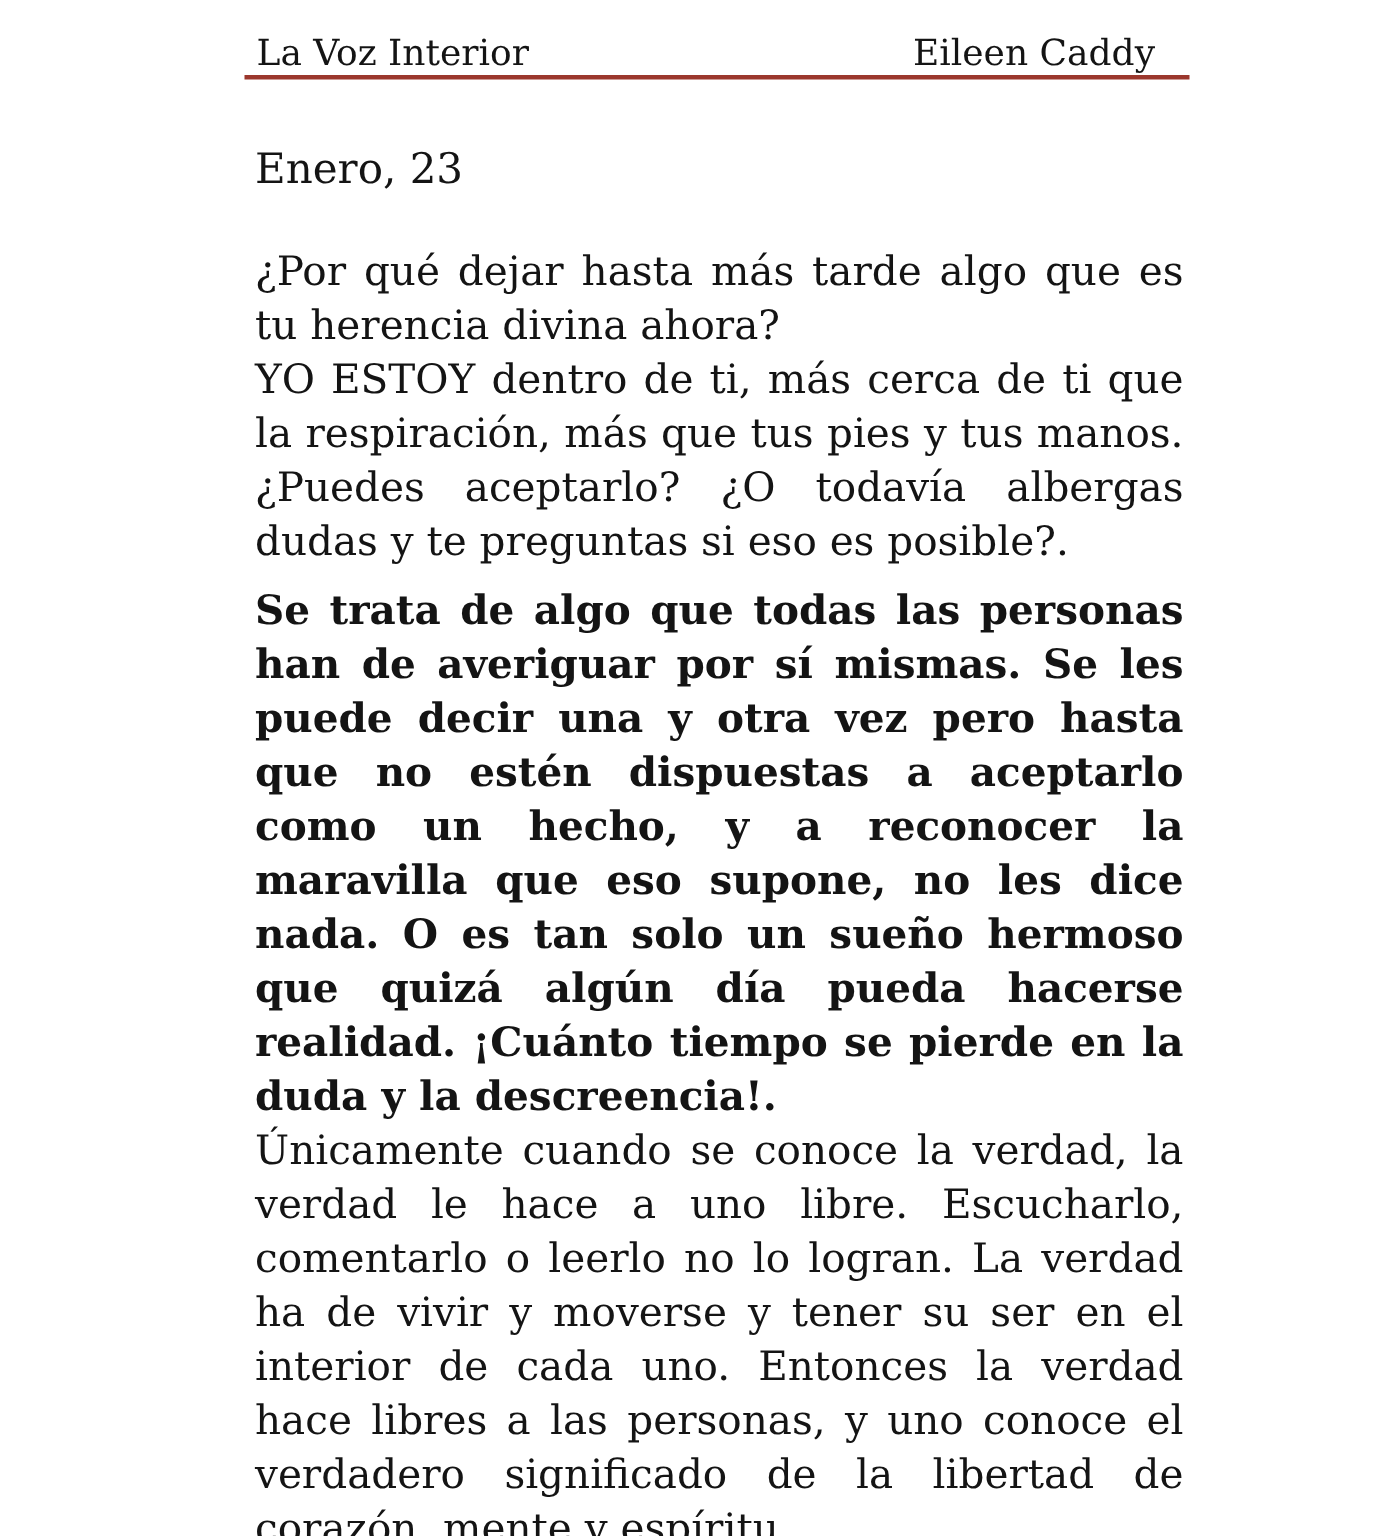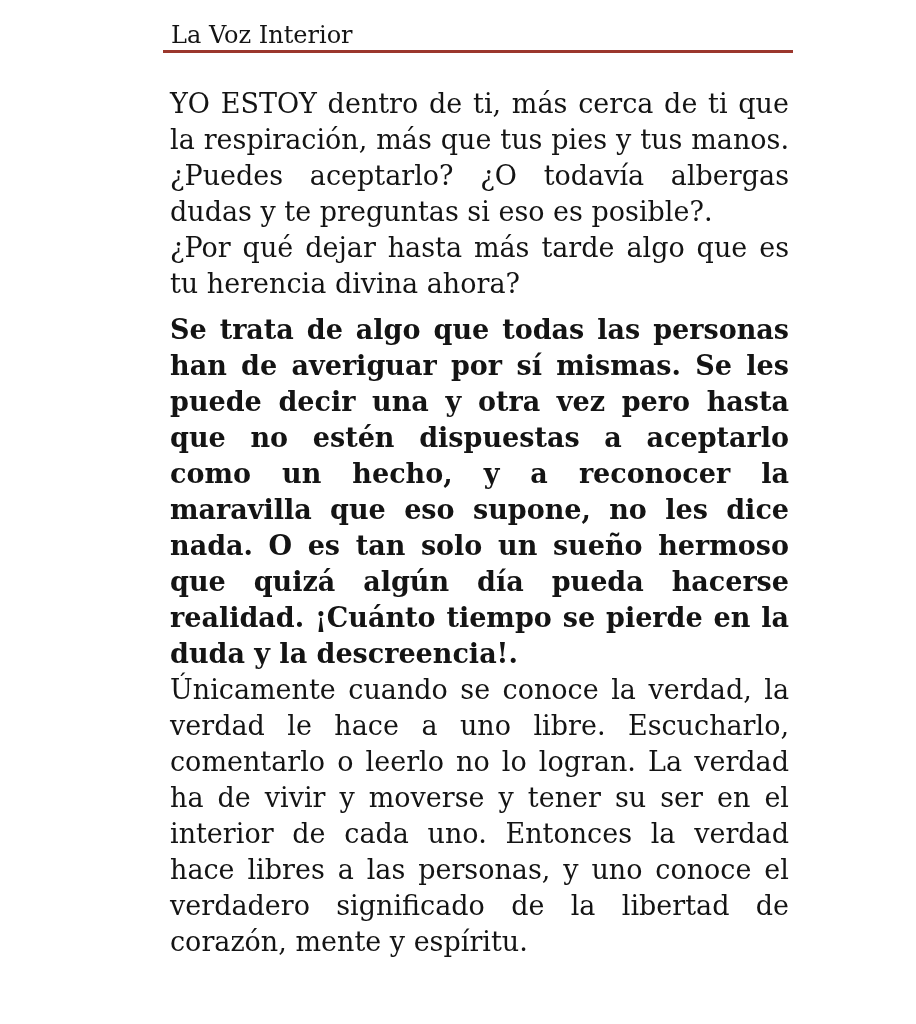--- a/index.html
+++ b/index.html
@@ -63,26 +63,28 @@
   }
 </style>
 </head>
 <body>
 
 <div class="page">
   <div class="content">
 
     <div class="header-row">
       <span class="header-title">La Voz Interior</span>
+      <span class="header-author">Eileen Caddy</span>
     </div>
 
     <hr class="header-rule">
 
+    <div class="date-heading">Enero, 23</div>
 
     <div class="body-text">
+      <p>¿Por qué dejar hasta más tarde algo que es tu herencia divina ahora?</p>
       <p>YO ESTOY dentro de ti, más cerca de ti que la respiración, más que tus pies y tus manos. ¿Puedes aceptarlo? ¿O todavía albergas dudas y te preguntas si eso es posible?.</p>
-      <p>¿Por qué dejar hasta más tarde algo que es tu herencia divina ahora?</p>
       <p class="para-gap">Se trata de algo que todas las personas han de averiguar por sí mismas. Se les puede decir una y otra vez pero hasta que no estén dispuestas a aceptarlo como un hecho, y a reconocer la maravilla que eso supone, no les dice nada. O es tan solo un sueño hermoso que quizá algún día pueda hacerse realidad. ¡Cuánto tiempo se pierde en la duda y la descreencia!.</p>
       <p>Únicamente cuando se conoce la verdad, la verdad le hace a uno libre. Escucharlo, comentarlo o leerlo no lo logran. La verdad ha de vivir y moverse y tener su ser en el interior de cada uno. Entonces la verdad hace libres a las personas, y uno conoce el verdadero significado de la libertad de corazón, mente y espíritu.</p>
     </div>
 
   </div>
 </div>
 
 </body></html>

